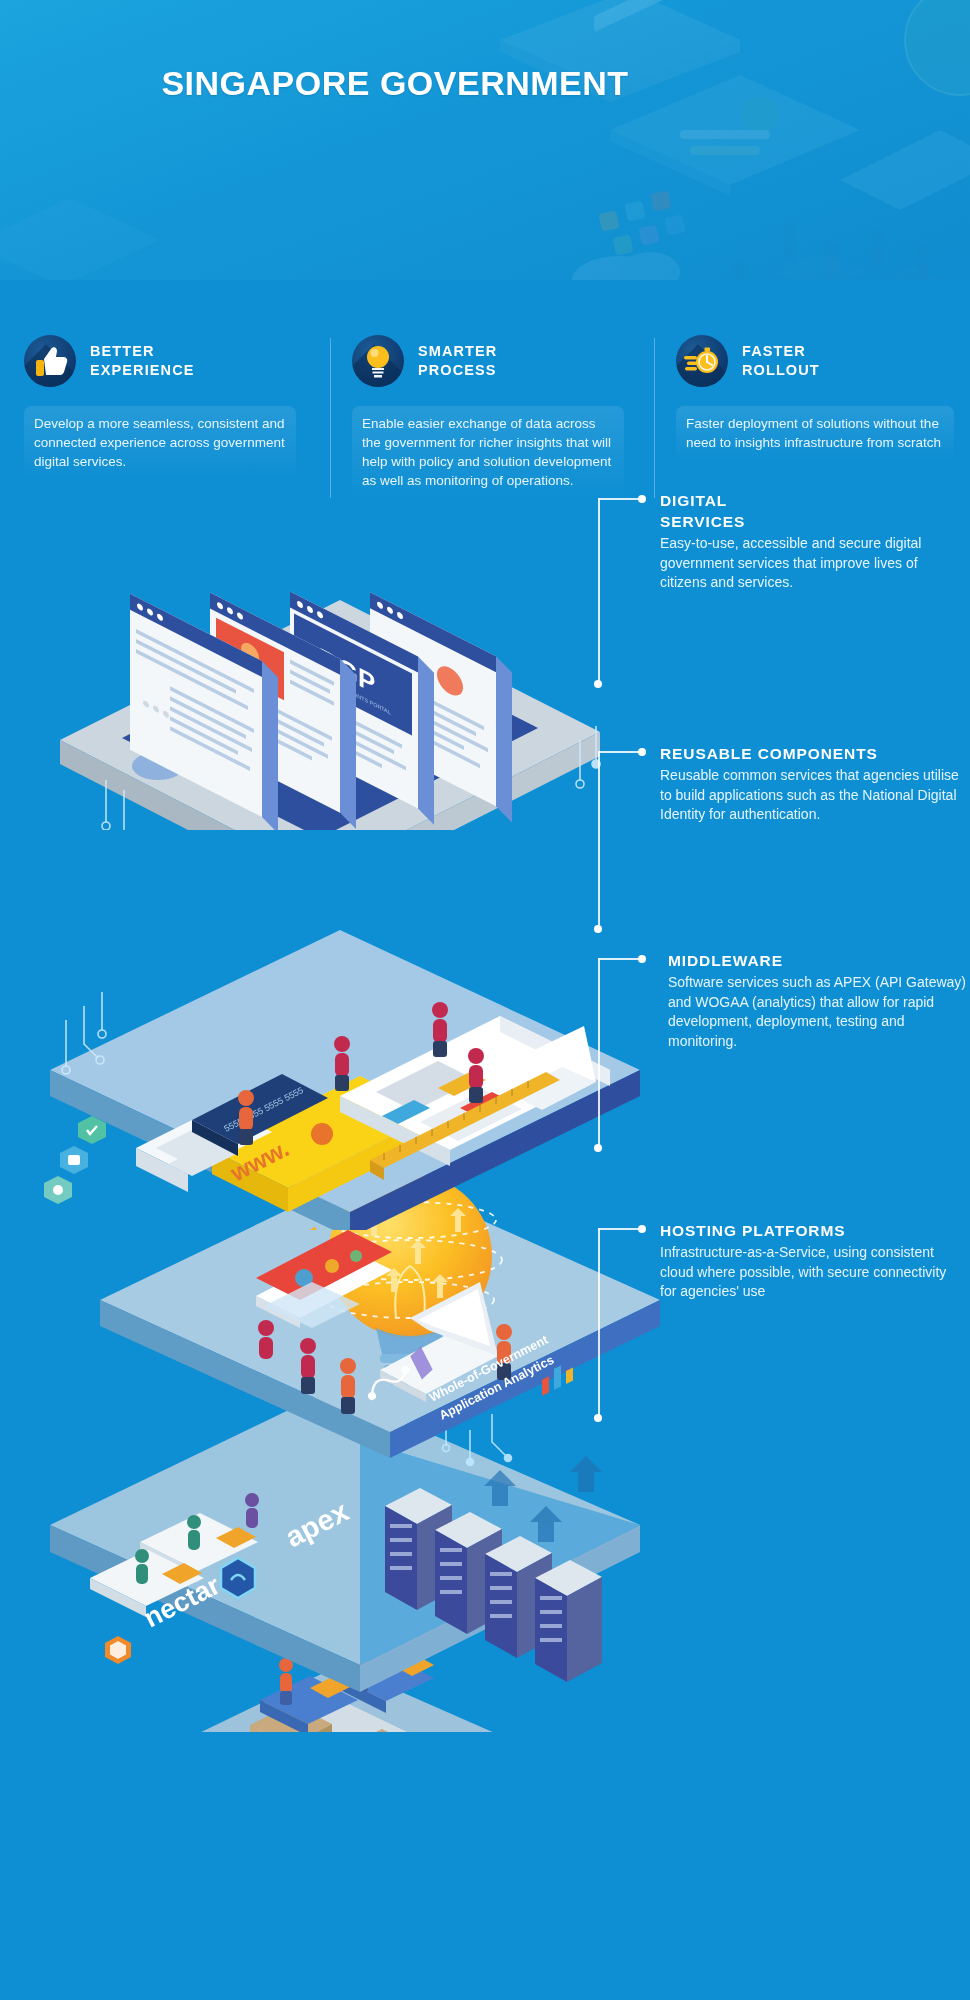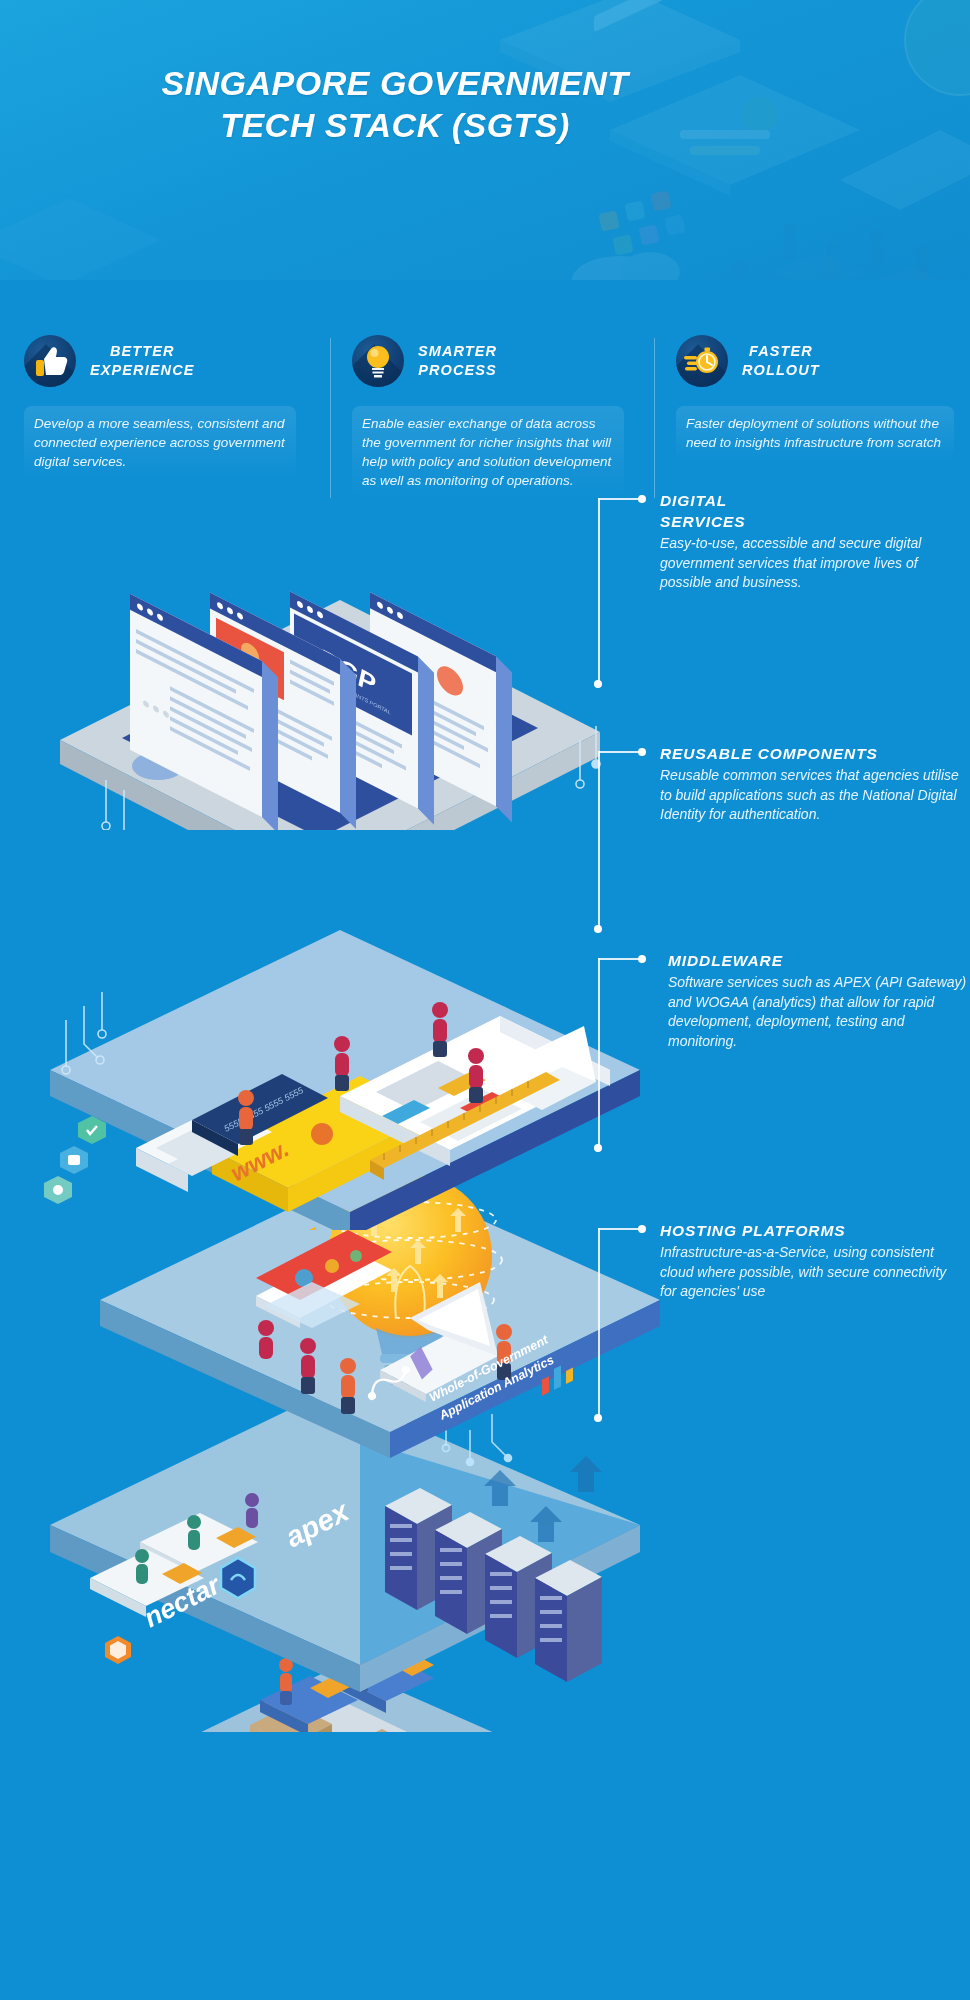--- a/index.html
+++ b/index.html
@@ -3,21 +3,21 @@
 <meta charset="utf-8">
 <style>
   * { box-sizing: border-box; margin: 0; padding: 0; }
   body {
     width: 970px; height: 2000px;
     font-family: "Liberation Sans", sans-serif;
     background: #0e8fd4;
     overflow: hidden;
     position: relative;
   }
-  .page { position: relative; width: 970px; height: 1732px; overflow: hidden; font-style: italic; }
+  .page { position: relative; width: 970px; height: 1732px; overflow: hidden; }
 
   
   .header {
     position: absolute; left: 0; top: 0; width: 970px; height: 280px;
     background: linear-gradient(160deg, #1ba4de 0%, #1496d6 45%, #0f8ccf 100%);
     overflow: hidden;
   }
   .header-bg-art { position: absolute; right: -30px; top: -20px; width: 560px; height: 320px; opacity: .30; }
   .header-bg-art-left { position: absolute; left: -40px; top: 120px; width: 380px; height: 180px; opacity: .18; }
   .title-block { position: absolute; left: 0; top: 62px; width: 790px; text-align: center; }
@@ -28,21 +28,21 @@
   .subtitle {
     margin-top: 10px; color: #d9effb; font-size: 17px; line-height: 23px; font-weight: 400;
   }
 
   
   .benefits { position: absolute; left: 0; top: 280px; width: 970px; height: 290px; }
   .benefit { position: absolute; top: 50px; }
   .b1 { left: 24px; width: 272px; }
   .b2 { left: 352px; width: 272px; }
   .b3 { left: 676px; width: 278px; }
-  .benefit-head { display: flex; align-items: center; height: 62px; text-align: center; }
+  .benefit-head { display: flex; align-items: center; height: 62px; }
   .badge {
     width: 52px; height: 52px; border-radius: 50%; flex: 0 0 52px;
     background: radial-gradient(circle at 34% 30%, #1d5b96 0%, #103f74 60%, #0c2f5c 100%);
     position: relative; overflow: hidden;
   }
   .badge .shadow {
     position: absolute; left: -4px; top: 20px; width: 52px; height: 52px;
     background: #0a2a52; opacity: .55; transform: rotate(-45deg);
   }
   .badge svg { position: absolute; left: 0; top: 0; width: 52px; height: 52px; }
@@ -143,21 +143,20 @@
 
     <svg class="header-bg-art-left" viewBox="0 0 380 180">
       <g opacity=".7" fill="#3ea7dd">
         <polygon points="20,120 110,78 200,120 110,162"></polygon>
         <polygon points="20,120 110,162 110,170 20,128"></polygon>
       </g>
     </svg>
 
     <div class="title-block">
       <div class="title-line">SINGAPORE GOVERNMENT</div>
-      <div class="title-line">TECH STACK (SGTS)</div>
     </div>
   </div>
 
   <div class="benefits">
 
     <div class="divider d1"></div>
     <div class="divider d2"></div>
 
     <div class="benefit b1">
       <div class="benefit-head">
@@ -772,21 +771,21 @@
 
     <div class="callout c-digital">
       <div class="callout-rule" style="left:-62px; top:8px; height:186px;"></div>
       <div class="callout-tick" style="left:-62px; top:8px; width:44px;"></div>
       <div class="callout-dot" style="left:-22px; top:5px;"></div>
       <div class="callout-dot" style="left:-66px; top:190px;"></div>
       <div class="callout-title">
         <div>DIGITAL</div>
         <div>SERVICES</div>
       </div>
-      <div class="callout-body">Easy-to-use, accessible and secure digital government services that improve lives of possible and business.</div>
+      <div class="callout-body">Easy-to-use, accessible and secure digital government services that improve lives of citizens and services.</div>
     </div>
 
     <div class="callout c-reusable" style="width:312px;">
       <div class="callout-rule" style="left:-62px; top:8px; height:178px;"></div>
       <div class="callout-tick" style="left:-62px; top:8px; width:44px;"></div>
       <div class="callout-dot" style="left:-22px; top:5px;"></div>
       <div class="callout-dot" style="left:-66px; top:182px;"></div>
       <div class="callout-title">
         <div>REUSABLE COMPONENTS</div>
       </div>

